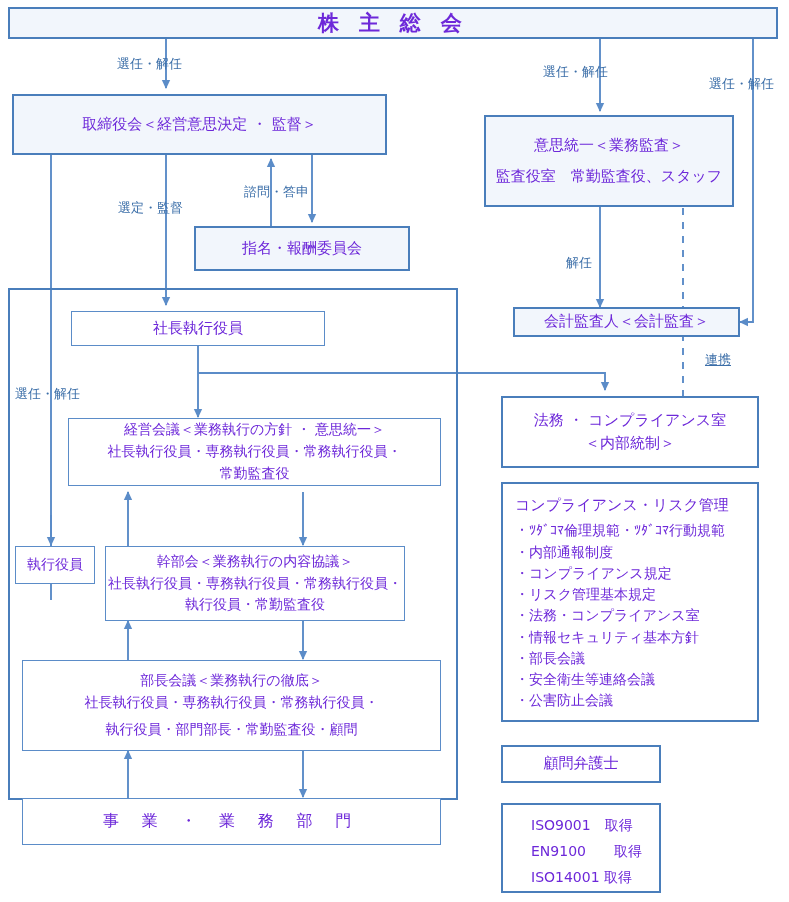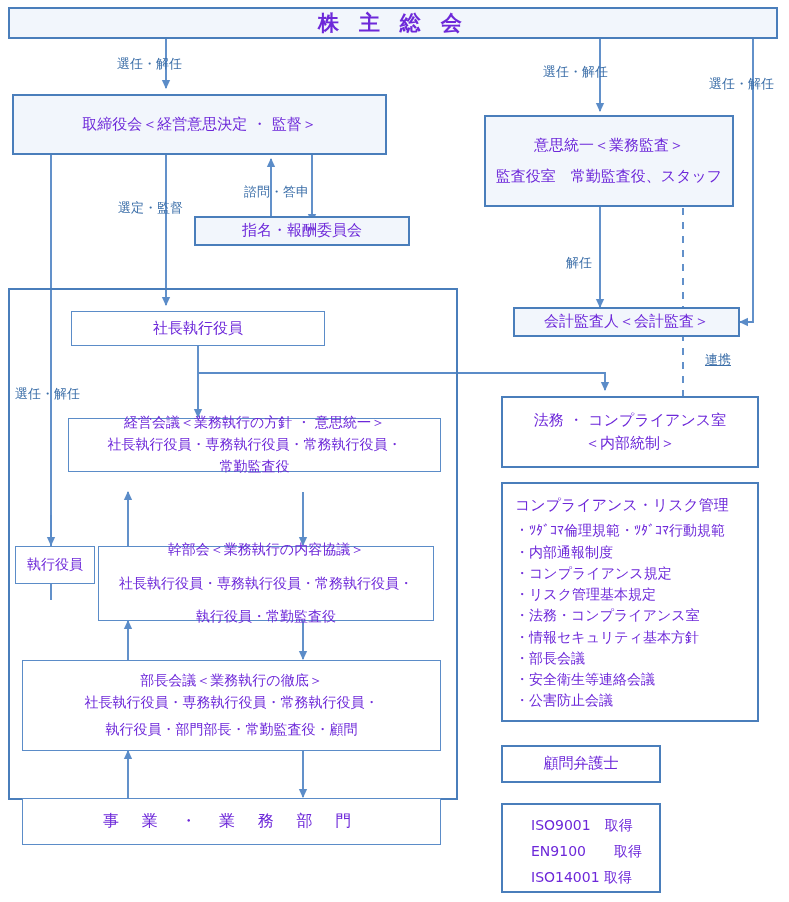--- a/index.html
+++ b/index.html
@@ -112,50 +112,50 @@
   </svg>
 
   <div class="box" style="left:8px;top:7px;width:770px;height:32px;">
     <span class="ttl">株 主 総 会</span>
   </div>
 
   <div class="box" style="left:12px;top:94px;width:375px;height:61px;font-size:15px;">
     <span>取締役会＜経営意思決定 ・ 監督＞</span>
   </div>
 
-  <div class="box" style="left:194px;top:216px;width:216px;height:30px;font-size:15px;">
+  <div class="box" style="left:194px;top:226px;width:216px;height:45px;font-size:15px;">
     <span>指名・報酬委員会</span>
   </div>
 
   <div class="box" style="left:484px;top:115px;width:250px;height:92px;font-size:15px;">
     <span style="margin-bottom:8px;">意思統一＜業務監査＞</span>
     <span>監査役室　常勤監査役、スタッフ</span>
   </div>
 
   <div class="box" style="left:513px;top:307px;width:227px;height:30px;font-size:15px;">
     <span>会計監査人＜会計監査＞</span>
   </div>
 
   <div class="container-box" style="left:8px;top:288px;width:450px;height:512px;"></div>
 
   <div class="box plain" style="left:71px;top:311px;width:254px;height:35px;font-size:15px;">
     <span>社長執行役員</span>
   </div>
 
-  <div class="box plain" style="left:68px;top:418px;width:373px;height:54px;">
+  <div class="box plain" style="left:68px;top:418px;width:373px;height:68px;">
     <span class="l1">経営会議＜業務執行の方針 ・ 意思統一＞</span>
     <span class="l2">社長執行役員・専務執行役員・常務執行役員・</span>
     <span class="l2">常勤監査役</span>
   </div>
 
   <div class="box plain" style="left:15px;top:546px;width:80px;height:38px;font-size:14px;">
     <span>執行役員</span>
   </div>
 
-  <div class="box plain" style="left:98px;top:546px;width:336px;height:75px;gap:12px;">
+  <div class="box plain" style="left:105px;top:546px;width:300px;height:75px;">
     <span class="l1">幹部会＜業務執行の内容協議＞</span>
     <span class="l2">社長執行役員・専務執行役員・常務執行役員・</span>
     <span class="l2">執行役員・常勤監査役</span>
   </div>
 
   <div class="box plain" style="left:22px;top:660px;width:419px;height:91px;">
     <span class="l1">部長会議＜業務執行の徹底＞</span>
     <span class="l2">社長執行役員・専務執行役員・常務執行役員・</span>
     <span class="l2" style="margin-top:6px;">執行役員・部門部長・常勤監査役・顧問</span>
   </div>

